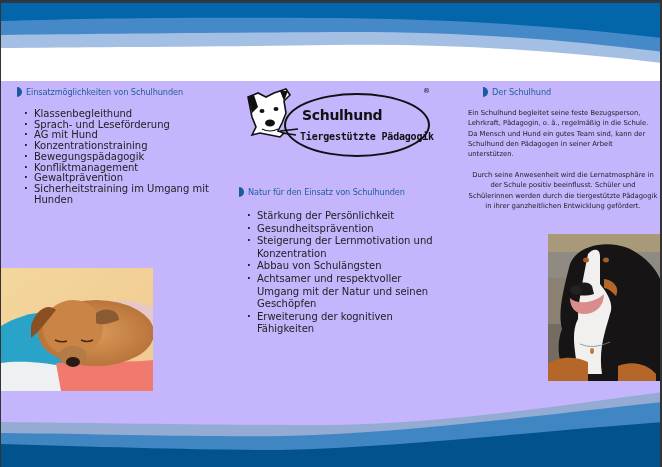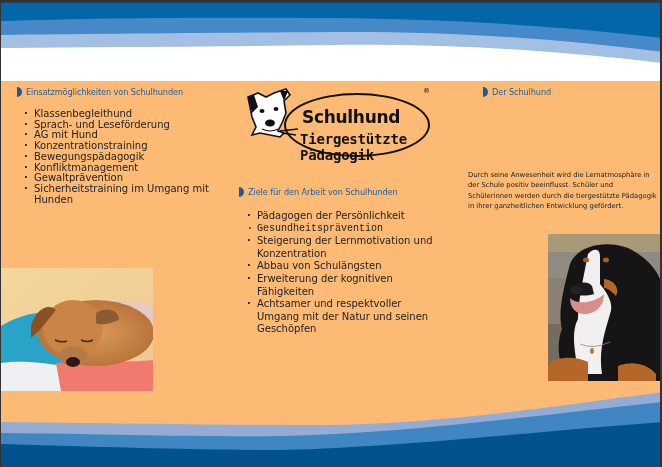--- a/index.html
+++ b/index.html
@@ -1,36 +1,36 @@
 <!DOCTYPE html>
 <html><head>
   <meta charset="utf-8">
   <style>
     * { margin: 0; padding: 0; box-sizing: border-box; }
     html, body { width: 662px; height: 467px; overflow: hidden; background: #ffffff; }
     body { font-family: "DejaVu Sans", "Liberation Sans", sans-serif; color: #1a1a1a; position: relative; }
-    .page { position: absolute; left: 0; top: 0; width: 662px; height: 467px; background: #fdba74;
+    .page { position: absolute; left: 0; top: 0; width: 662px; height: 467px; background: #c4b5fd;
             border-left: 1px solid #333; border-top: 1px solid #333; border-right: 2px solid #333; overflow: hidden; }
     .wave { position: absolute; left: 0; width: 662px; }
     .wave-top { top: 0; height: 80px; }
     .wave-bottom { bottom: 0; height: 80px; }
 
     .heading { position: absolute; display: flex; align-items: center; font-size: 8.2px; color: #1f5f9e; letter-spacing: -0.1px; white-space: nowrap; }
     .heading .marker { width: 5px; height: 10px; background: #1a5aa0; border-radius: 0 5px 5px 0; margin-right: 4px; }
 
     ul.bullets { position: absolute; list-style: none; font-size: 10px; color: #222; }
     ul.bullets li { position: relative; padding-left: 11px; line-height: 10.7px; }
     ul.bullets li::before { content: "·"; position: absolute; left: 1px; top: 0; font-weight: bold; }
 
     .para { position: absolute; font-size: 6.8px; line-height: 10.3px; color: #222; }
 
     .logo { position: absolute; left: 243px; top: 86px; width: 190px; height: 74px; }
     .logo-oval { position: absolute; left: 40px; top: 6px; width: 146px; height: 64px; border: 2px solid #111; border-radius: 50%; }
-    .logo-title { position: absolute; left: 58px; top: 20px; font-family: "DejaVu Sans", sans-serif; font-weight: bold; font-size: 17px; color: #111; letter-spacing: -0.3px; }
-    .logo-sub { position: absolute; left: 56px; top: 44px; font-family: "DejaVu Sans Mono", monospace; font-weight: bold; font-size: 14px; color: #111; letter-spacing: -0.2px; }
+    .logo-title { position: absolute; left: 58px; top: 20px; font-family: "DejaVu Sans", sans-serif; font-weight: bold; font-size: 14px; color: #111; letter-spacing: -0.3px; }
+    .logo-sub { position: absolute; left: 56px; top: 44px; font-family: "DejaVu Sans Mono", monospace; font-weight: bold; font-size: 10px; color: #111; letter-spacing: -0.2px; }
     .logo-reg { position: absolute; left: 179px; top: 0px; font-size: 7px; color: #111; }
     .logo-dog { position: absolute; left: 0; top: 0; width: 56px; height: 56px; }
 
     .photo { position: absolute; overflow: hidden; }
     .photo-left { left: 0; top: 267px; width: 152px; height: 123px; }
     .photo-right { left: 547px; top: 233px; width: 115px; height: 147px; }
   </style>
 </head>
 <body>
 
@@ -105,36 +105,37 @@
       <path d="M18,42 Q26,46 34,42" stroke="#111" stroke-width="1.2" fill="none"></path>
       <path d="M36,44 L54,42 M38,46 L52,48" stroke="#111" stroke-width="1.5"></path>
     </svg>
     <div class="logo-title">Schulhund</div>
     <div class="logo-sub">Tiergestützte Pädagogik</div>
     <div class="logo-reg">®</div>
   </div>
 
   <div class="heading" style="left:238px; top:186px;">
     <span class="marker"></span>
-    <span>Ziele für den Arbeit von Schulhunden</span>
+    <span>Natur für den Einsatz von Schulhunden</span>
   </div>
   <ul class="bullets" style="left:245px; top:209px; width:200px; line-height:12.5px;">
-    <li style="line-height:12.6px;">Pädagogen der Persönlichkeit</li>
-    <li style="line-height:12.6px;font-family:Liberation Mono, monospace;">Gesundheitsprävention</li>
+    <li style="line-height:12.6px;">Stärkung der Persönlichkeit</li>
+    <li style="line-height:12.6px;">Gesundheitsprävention</li>
     <li style="line-height:12.6px;">Steigerung der Lernmotivation und Konzentration</li>
     <li style="line-height:12.6px;">Abbau von Schulängsten</li>
+    <li style="line-height:12.6px;">Achtsamer und respektvoller Umgang mit der Natur und seinen Geschöpfen</li>
     <li style="line-height:12.6px;">Erweiterung der kognitiven Fähigkeiten</li>
-    <li style="line-height:12.6px;">Achtsamer und respektvoller Umgang mit der Natur und seinen Geschöpfen</li>
   </ul>
 
   <div class="heading" style="left:458px; top:86px;padding-left:24px;">
     <span class="marker"></span>
     <span>Der Schulhund</span>
   </div>
-  <p class="para" style="left:467px; top:169px; width:190px;">Durch seine Anwesenheit wird die Lernatmosphäre in der Schule positiv beeinflusst. Schüler und Schülerinnen werden durch die tiergestützte Pädagogik in ihrer ganzheitlichen Entwicklung gefördert.</p>
+  <p class="para" style="left:467px; top:107px; width:190px;">Ein Schulhund begleitet seine feste Bezugsperson, Lehrkraft, Pädagogin, o. ä., regelmäßig in die Schule. Da Mensch und Hund ein gutes Team sind, kann der Schulhund den Pädagogen in seiner Arbeit unterstützen.</p>
+  <p class="para" style="left:467px; top:169px; width:190px;text-align:center;">Durch seine Anwesenheit wird die Lernatmosphäre in der Schule positiv beeinflusst. Schüler und Schülerinnen werden durch die tiergestützte Pädagogik in ihrer ganzheitlichen Entwicklung gefördert.</p>
 
   <div class="photo photo-right">
     <svg width="115" height="147" viewBox="0 0 115 147">
       <rect width="115" height="147" fill="#7c7466"></rect>
       <rect x="0" y="0" width="115" height="18" fill="#a89a78"></rect>
       <rect x="0" y="18" width="115" height="26" fill="#8f8b82"></rect>
       <rect x="0" y="44" width="20" height="103" fill="#8a8172"></rect>
       <rect x="0" y="90" width="20" height="57" fill="#746c60"></rect>
       <path d="M22,30 C30,10 60,6 80,14 C100,24 115,40 115,60 L115,147 L20,147 C10,130 8,110 14,95 C10,80 14,60 22,30 Z" fill="#161414"></path>
       <path d="M40,20 C45,14 52,14 52,22 L52,50 C60,60 66,70 62,80 C58,95 50,115 54,140 L30,140 C28,120 22,100 30,85 C30,70 34,50 40,20 Z" fill="#f1f0ee"></path>

